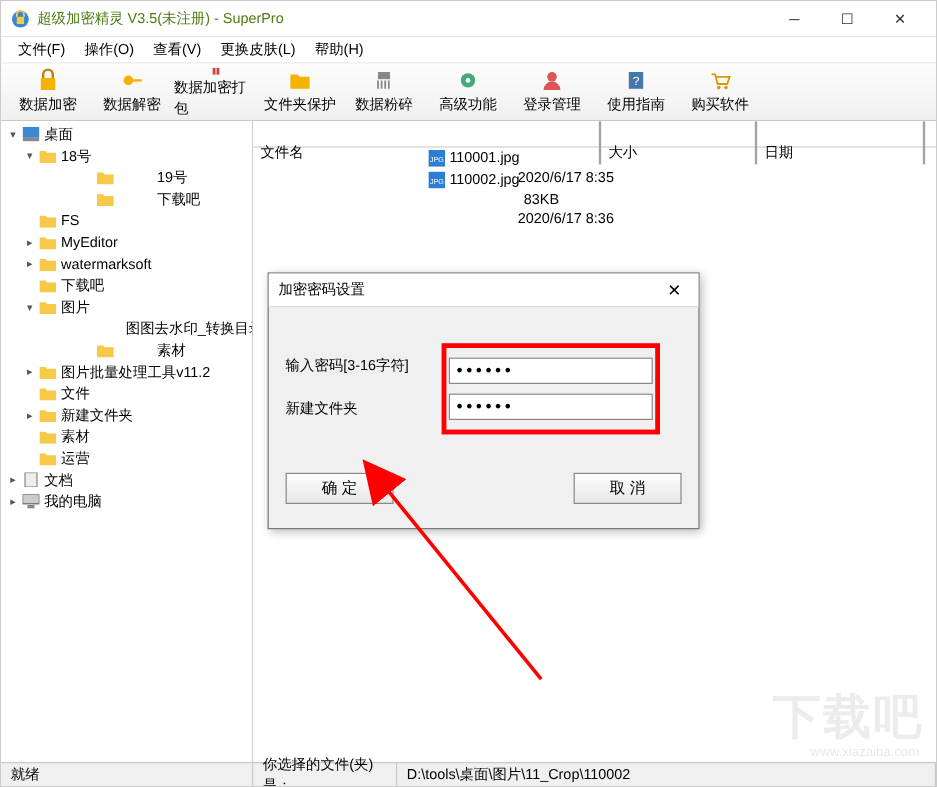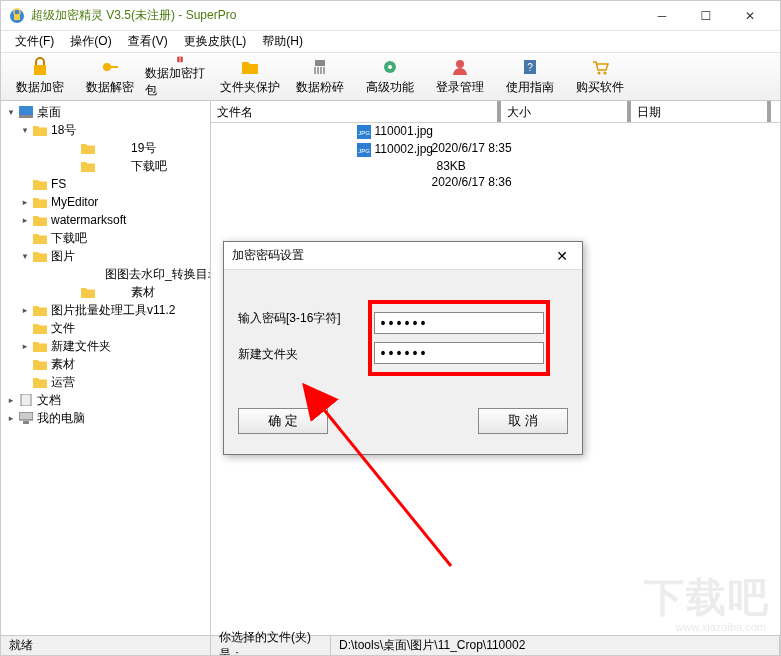--- a/index.html
+++ b/index.html
@@ -21,33 +21,33 @@
 .tree-panel { width: 210px; border-right: 1px solid #ccc; overflow: auto; background: #fff; padding: 2px; }
 .tree-node { display: flex; align-items: center; height: 18px; cursor: pointer; white-space: nowrap; }
 .expander { width: 12px; height: 12px; display: inline-flex; align-items: center; justify-content: center; font-size: 9px; color: #555; margin-right: 2px; }
 .folder-icon { width: 14px; height: 12px; margin-right: 4px; display: inline-block; }
 .indent-0 { padding-left: 2px; }
 .indent-1 { padding-left: 16px; }
 .indent-2 { padding-left: 32px; gap: 32px; }
 
 .file-panel { flex: 1; background: #fff; overflow: auto; }
 .file-header { display: flex; height: 22px; background: #fff; border-bottom: 1px solid #d0d0d0; }
-.file-header .col { border-right: 4px solid #a3a3a3; padding: 3px 6px; font-weight: normal; }
+.file-header .col { border-right: 2px solid #a3a3a3; padding: 18px 6px; font-weight: normal; }
 .file-row { display: flex; height: 18px; align-items: center; flex-direction: column; }
 .file-row .cell { padding: 1px 6px; }
 .col-name { width: 290px; }
 .col-size { width: 130px; }
 .col-date { width: 140px; }
 .file-icon { width: 14px; height: 14px; margin-right: 4px; vertical-align: middle; display: inline-block; }
 
 .statusbar { height: 20px; background: #f0f0f0; border-top: 1px solid #c9c9c9; display: flex; align-items: center; font-size: 12px; }
 .status-cell { border-right: 1px solid #c9c9c9; padding: 0 8px; height: 100%; display: flex; align-items: center; }
 .status-cell.first { width: 210px; }
 
-.dialog { position: absolute; left: 222px; top: 240px; width: 360px; background: #f0f0f0; border: 1px solid #777; box-shadow: 2px 2px 8px rgba(0,0,0,0.3); }
+.dialog { position: absolute; left: 222px; top: 226px; width: 360px; background: #f0f0f0; border: 1px solid #777; box-shadow: 2px 2px 8px rgba(0,0,0,0.3); }
 .dialog-title { height: 28px; background: #fff; display: flex; align-items: center; padding: 0 8px; border-bottom: 1px solid #ddd; }
 .dialog-title span { flex: 1; }
 .dialog-close { width: 24px; height: 24px; display: flex; align-items: center; justify-content: center; font-size: 14px; cursor: pointer; }
 .dialog-body { padding: 30px 14px 20px 14px; }
 .form-row { display: flex; align-items: center; height: 36px; }
 .form-row label { width: 130px; }
 .form-row input { width: 170px; height: 22px; border: 1px solid #888; padding: 0 4px; font-family: monospace; }
 .highlight-box { border: 4px solid #ff0000; padding: 4px 2px; }
 .dialog-buttons { display: flex; justify-content: space-between; padding: 12px 14px 20px 14px; }
 .dialog-buttons button { width: 90px; height: 26px; background: linear-gradient(#fdfdfd,#e8e8e8); border: 1px solid #888; cursor: pointer; font-size: 13px; }

